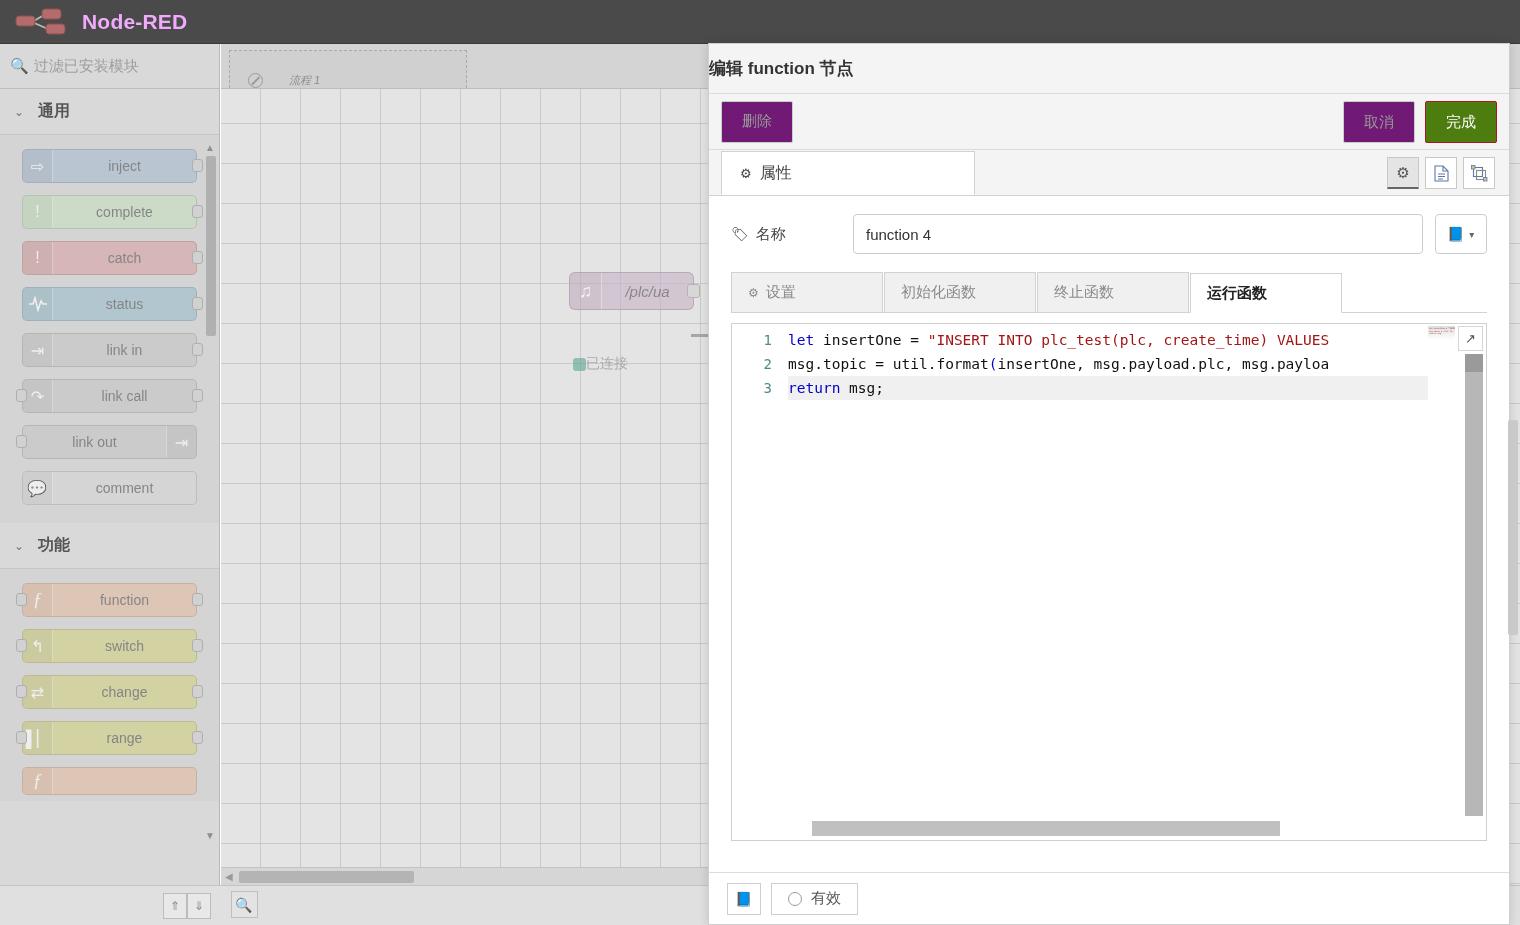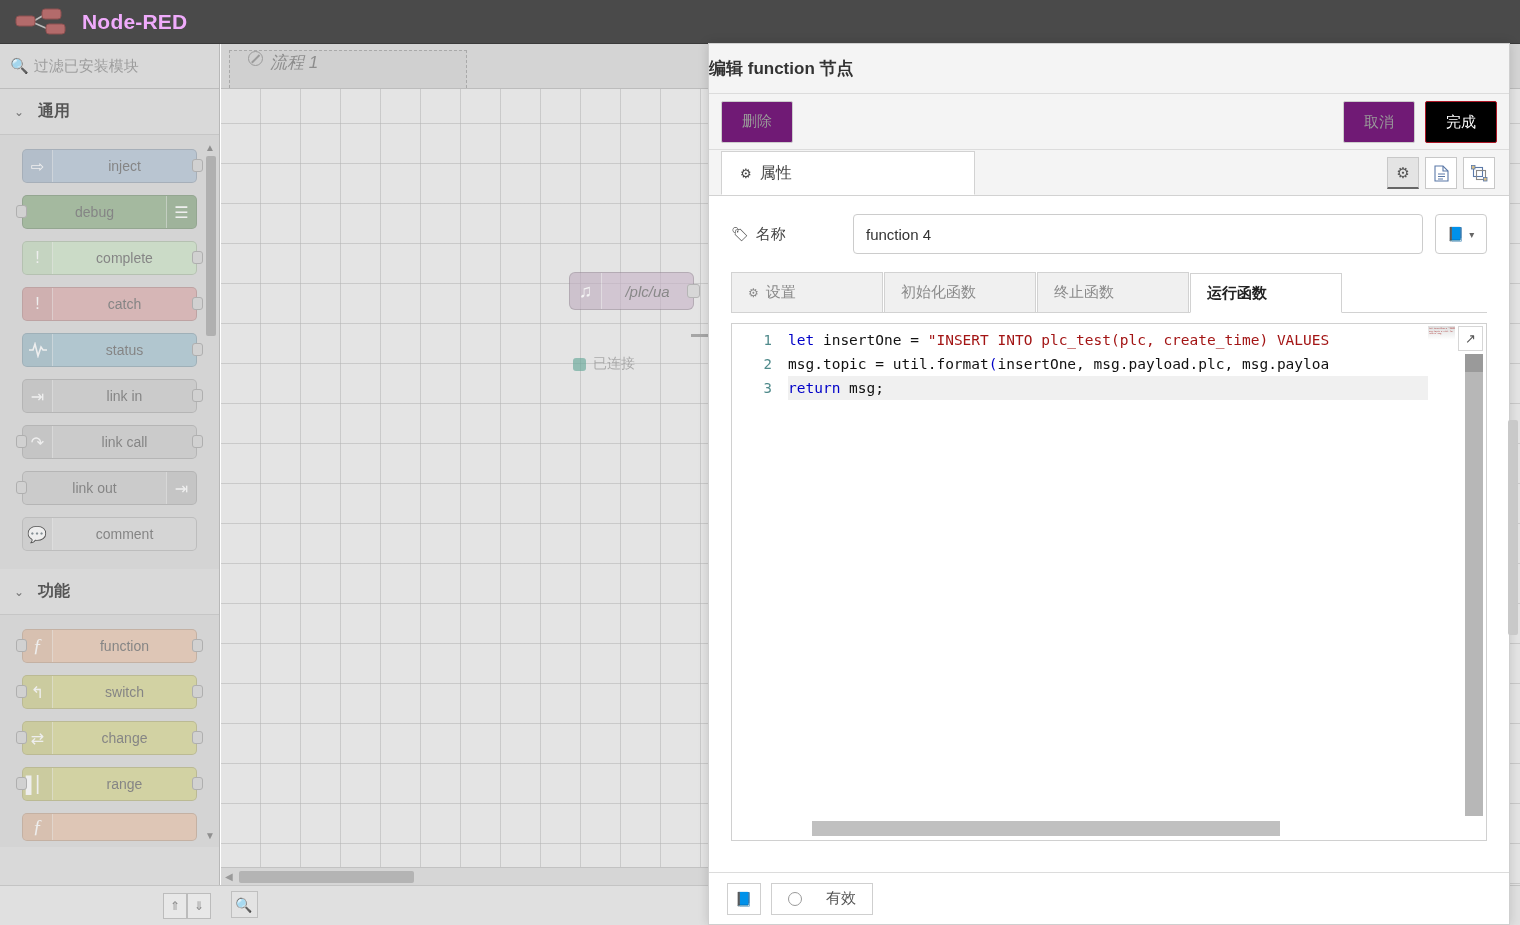--- a/index.html
+++ b/index.html
@@ -79,22 +79,22 @@
     background:#e3e3e3; overflow:hidden;
   }
   #flow-tabs {
     position:absolute; left:0; top:0; height:45px; right:0;
     background:#d4d4d4; border-bottom:1px solid #bcbcbc;
     display:flex; align-items:flex-end; padding-left:8px; gap:2px;
   }
   .flow-tab {
     height:38px; min-width:238px; background:#d0d0d0;
     border:1px dashed #a9a9a9; border-bottom:none;
-    display:flex; align-items:flex-start; gap:7px; padding:0 18px;
-    font-style:italic; font-size:17px; color:#8d8d8d;
+    display:flex; align-items:flex-end; gap:26px; padding:0 18px;
+    font-style:italic; font-size:11px; color:#8d8d8d;
   }
   .flow-tab .dis-icon {
     display:inline-block; width:15px; height:15px; border:1.6px solid #9b9b9b;
     border-radius:50%; position:relative;
   }
   .flow-tab .dis-icon:after {
     content:""; position:absolute; left:1px; top:5.5px; width:11px; height:1.6px;
     background:#9b9b9b; transform:rotate(-45deg);
   }
   #grid {
@@ -121,21 +121,21 @@
   }
   .fport {
     position:absolute; width:13px; height:14px; background:#d0d0d0;
     border:1px solid #969696; border-radius:3px; top:50%; margin-top:-7px;
   }
   #wire {
     position:absolute; left:470px; top:245px; width:102px; height:3px;
     background:#a6a6a6;
   }
   #node-status {
-    position:absolute; left:352px; top:266px; display:flex; align-items:center; gap:7px;
+    position:absolute; left:352px; top:266px; display:flex; align-items:center; 
     opacity:0.65;
   }
   #node-status .dot { width:13px;height:13px;border-radius:3px;background:#67a99a; }
   #node-status .stext { font-size:14px; color:#8c8c8c; }
 
   #canvas-hscroll-track {
     position:absolute; left:0; bottom:0; right:10px; height:18px;
     background:#d6d6d6; border-top:1px solid #c2c2c2;
     display:flex; align-items:center;
   }
@@ -182,21 +182,21 @@
   #dlg-actionbar {
     height:56px; background:#f4f4f4; border-bottom:1px solid #dcdcdc;
     display:flex; align-items:center; padding:0 12px; position:relative;
   }
   .dbtn {
     height:42px; padding:0 20px; font-size:15px;
     display:flex; align-items:center; justify-content:center;
     border:1px solid #ccc; background:#701a75; color:#999; border-radius:2px;
   }
   #done-button {
-    background:#000000; color:#fff; border-color:#ad1625; font-weight:normal;
+    background:#4d7c0f; color:#fff; border-color:#ad1625; font-weight:normal;
     margin-left:10px; min-width:72px;
   }
   #dlg-right-actions { position:absolute; right:12px; top:7px; display:flex; }
 
   #tabs-row {
     height:46px; background:#f4f4f4; border-bottom:1px solid #d2d2d2;
     display:flex; align-items:flex-end; padding-left:12px; position:relative;
   }
   #tab-properties {
     height:44px; min-width:254px; background:#fff;
@@ -286,21 +286,21 @@
   #dlg-footer {
     height:52px; border-top:1px solid #dcdcdc; background:#fff;
     display:flex; align-items:center; padding-left:18px; gap:10px;
   }
   #footer-libs-btn {
     width:34px; height:32px; border:1px solid #cfcfcf; background:#fff;
     display:flex; align-items:center; justify-content:center; color:#666; font-size:14px;
   }
   #footer-enabled-btn {
     height:32px; padding:0 16px; border:1px solid #cfcfcf; background:#fff;
-    display:flex; align-items:center; gap:24px; font-size:15px; color:#555;
+    display:flex; align-items:center; gap:9px; font-size:15px; color:#555;
   }
   #footer-enabled-btn .ring {
     width:14px;height:14px;border:1.6px solid #9a9a9a;border-radius:50%;
   }
 
   #page-vscroll {
     position:absolute; right:2px; top:420px; width:10px; height:215px;
     background:#c9c9c9; border-radius:2px;
   }
 </style>
@@ -331,25 +331,20 @@
     <span>通用</span>
   </div>
   <div class="cat-body">
 
     <div class="pnode" style="background:#a9bcd0">
       <div class="icobox">⇨</div>
       <div class="plabel">inject</div>
       <div class="port out"></div>
     </div>
 
-    <div class="pnode" style="background:#87a980">
-      <div class="plabel">debug</div>
-      <div class="icobox right">☰</div>
-      <div class="port in"></div>
-    </div>
 
     <div class="pnode" style="background:#c7e0c0">
       <div class="icobox">!</div>
       <div class="plabel">complete</div>
       <div class="port out"></div>
     </div>
 
     <div class="pnode" style="background:#d8a4a4">
       <div class="icobox">!</div>
       <div class="plabel">catch</div>

